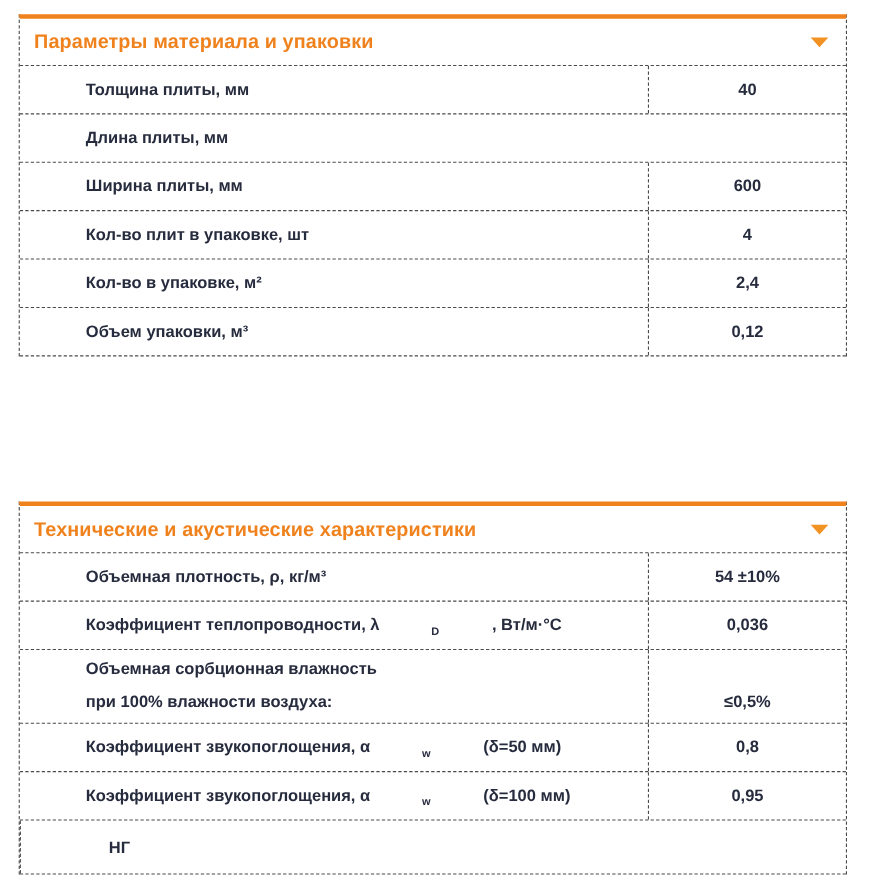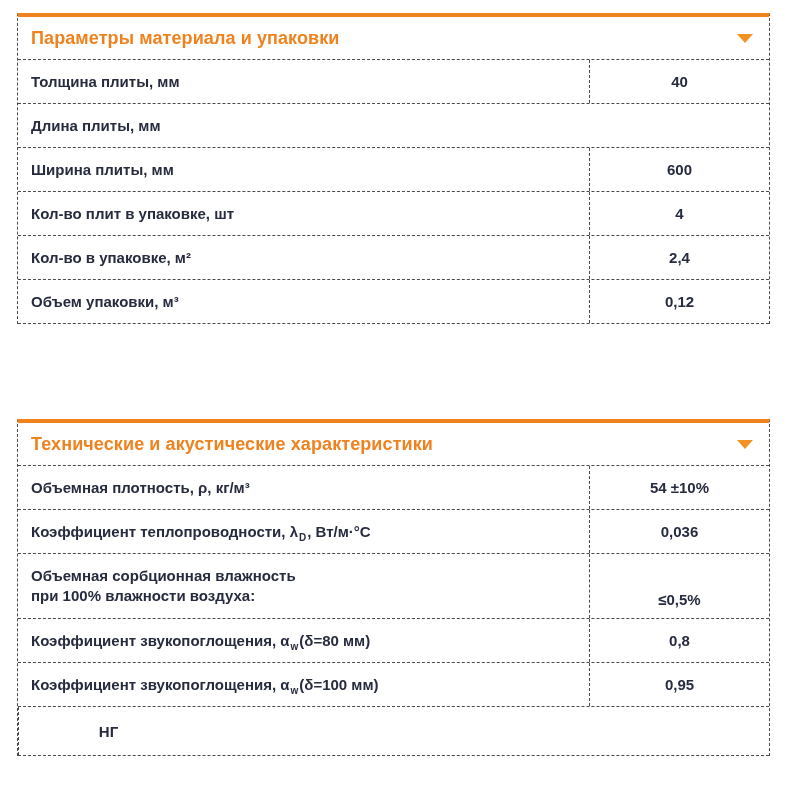--- a/index.html
+++ b/index.html
@@ -15,21 +15,21 @@
     position: absolute;
     left: 17px;
     width: 753px;
     box-sizing: border-box;
     border-left: 1px dashed #4a4a4a;
     border-right: 1px dashed #4a4a4a;
     border-top: 4px solid #f0821e;
     background: #ffffff;
   }
   #section-params { top: 13px; }
-  #section-tech   { top: 419px; }
+  #section-tech   { top: 456px; }
 
   .sec-header {
     position: relative;
     height: 42px;
     display: flex;
     align-items: center;
     padding: 0 40px 0 13px;
     border-bottom: 1px dashed #4a4a4a;
     cursor: pointer;
     text-align: right;
@@ -64,22 +64,22 @@
   .cell-label {
     flex: 1;
     display: flex;
     align-items: center;
     padding: 3px 8px 3px 13px;
     color: #262b3d;
     font-size: 15px;
     font-weight: bold;
     line-height: 1.3;
   }
-  .cell-label span { white-space: pre-line; }
-  .row.tall .cell-label span { line-height: 20px; }
+  .cell-label span { white-space: pre-line; margin-left: 47px; }
+  .row.tall .cell-label span { line-height: 30px; }
   .lbl-sub {
     font-size: 10px;
     position: relative;
     top: 6px;
     margin: 0 1px;
   }
   .cell-value {
     width: 180px;
     box-sizing: border-box;
     border-left: 1px dashed #4a4a4a;
@@ -166,21 +166,21 @@
     <div class="cell-label">
         <span>Объемная сорбционная влажность
 при 100% влажности воздуха:</span>
       </div>
     <div class="cell-value">≤0,5%</div>
   </div>
   <div class="row">
     <div class="cell-label">
         <span>Коэффициент звукопоглощения, α</span>
         <span class="lbl-sub">w</span>
-        <span> (δ=80 мм)</span>
+        <span> (δ=50 мм)</span>
       </div>
     <div class="cell-value">0,8</div>
   </div>
   <div class="row">
     <div class="cell-label">
         <span>Коэффициент звукопоглощения, α</span>
         <span class="lbl-sub">w</span>
         <span> (δ=100 мм)</span>
       </div>
     <div class="cell-value">0,95</div>

